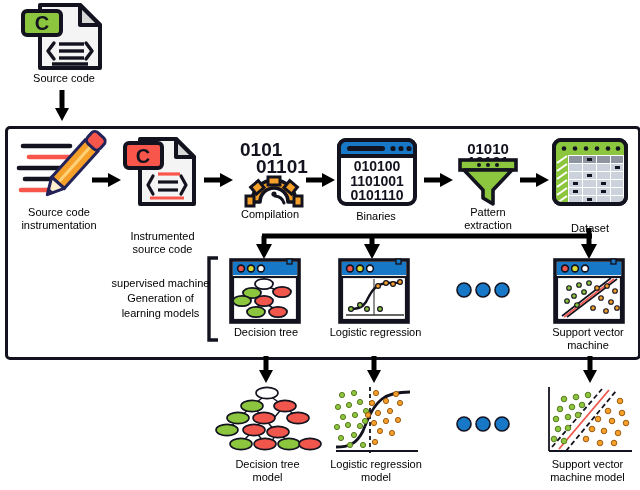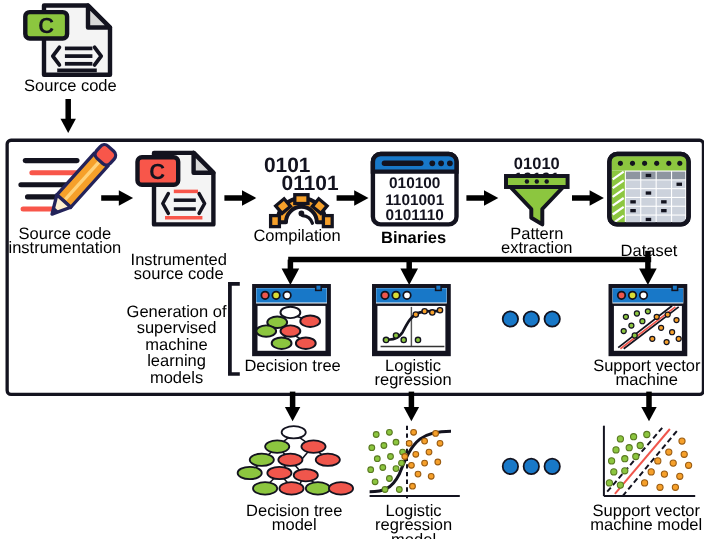--- a/index.html
+++ b/index.html
@@ -1,19 +1,19 @@
 <!DOCTYPE html>
 <html><head>
 <meta charset="utf-8">
 <style>
   html,body{margin:0;padding:0;background:#fff;}
   body{width:640px;height:490px;position:relative;overflow:hidden;
        font-family:"Liberation Sans",sans-serif;color:#111;}
   .stage{position:absolute;left:0;top:0;width:640px;height:490px;}
-  .lbl{position:absolute;text-align:center;font-size:15px;line-height:13px;color:#000;}
+  .lbl{position:absolute;text-align:center;font-size:11px;line-height:13px;color:#000;}
   .node{position:absolute;}
   svg{display:block;overflow:visible;}
   .panel{position:absolute;border:3.5px solid #13131f;border-radius:5px;background:#fff;}
 </style>
 </head>
 <body>
 
 <div class="stage">
 
   <div class="node" style="left:18px;top:2px;">
@@ -128,21 +128,21 @@
       <path d="M4 11 a7 7 0 0 1 7 -7 H73 a7 7 0 0 1 7 7 V20 H4 Z" fill="#1878c8" stroke="#13131f" stroke-width="4"></path>
       <rect x="12" y="10" width="38" height="5" rx="2.5" fill="#13131f"></rect>
       <circle cx="58" cy="12.5" r="2.6" fill="#13131f"></circle>
       <circle cx="66" cy="12.5" r="2.6" fill="#13131f"></circle>
       <circle cx="74" cy="12.5" r="2.6" fill="#13131f"></circle>
       <text x="42" y="35" font-family="Liberation Sans, sans-serif" font-size="14" font-weight="bold" fill="#13131f" text-anchor="middle">010100</text>
       <text x="42" y="50" font-family="Liberation Sans, sans-serif" font-size="14" font-weight="bold" fill="#13131f" text-anchor="middle">1101001</text>
       <text x="42" y="64" font-family="Liberation Sans, sans-serif" font-size="14" font-weight="bold" fill="#13131f" text-anchor="middle">0101110</text>
     </svg>
   </div>
-  <div class="lbl" style="left:330px;top:210px;width:92px;font-weight:bold;">Binaries</div>
+  <div class="lbl" style="left:330px;top:210px;width:92px;">Binaries</div>
 
   <div class="node" style="left:424px;top:172px;">
     <svg width="30" height="16" viewBox="0 0 30 16">
       <line x1="0" y1="8" x2="18" y2="8" stroke="#000" stroke-width="5"></line>
       <path d="M16 1 L16 15 L29 8 Z" fill="#000"></path>
     </svg>
   </div>
 
   <div class="node" style="left:452px;top:136px;text-align:right;">
     <svg width="72" height="72" viewBox="0 0 72 72">
@@ -244,22 +244,22 @@
     </svg>
   </div>
 
   <div class="node" style="left:206px;top:256px;">
     <svg width="14" height="86" viewBox="0 0 14 86">
       <path d="M12 2 L3 2 L3 84 L12 84" fill="none" stroke="#13131f" stroke-width="3.4"></path>
     </svg>
   </div>
 
   <div class="lbl" style="left:108px;top:276px;width:105px;line-height:15px;">
+    <div>supervised machine</div>
     <div>Generation of</div>
-    <div>supervised machine</div>
     <div>learning models</div>
   </div>
 
   <div class="node" style="left:229px;top:258px;">
     <svg width="72" height="66" viewBox="0 0 72 66">
       <rect x="2" y="2" width="68" height="62" fill="#fff" stroke="#13131f" stroke-width="3.6"></rect>
       <rect x="4" y="4" width="64" height="13" fill="#1878c8"></rect>
       <circle cx="12" cy="10.5" r="3.4" fill="#f0564c" stroke="#13131f" stroke-width="1.6"></circle>
       <circle cx="22" cy="10.5" r="3.4" fill="#d9dd35" stroke="#13131f" stroke-width="1.6"></circle>
       <circle cx="32" cy="10.5" r="3.4" fill="#fff" stroke="#13131f" stroke-width="1.6"></circle>

